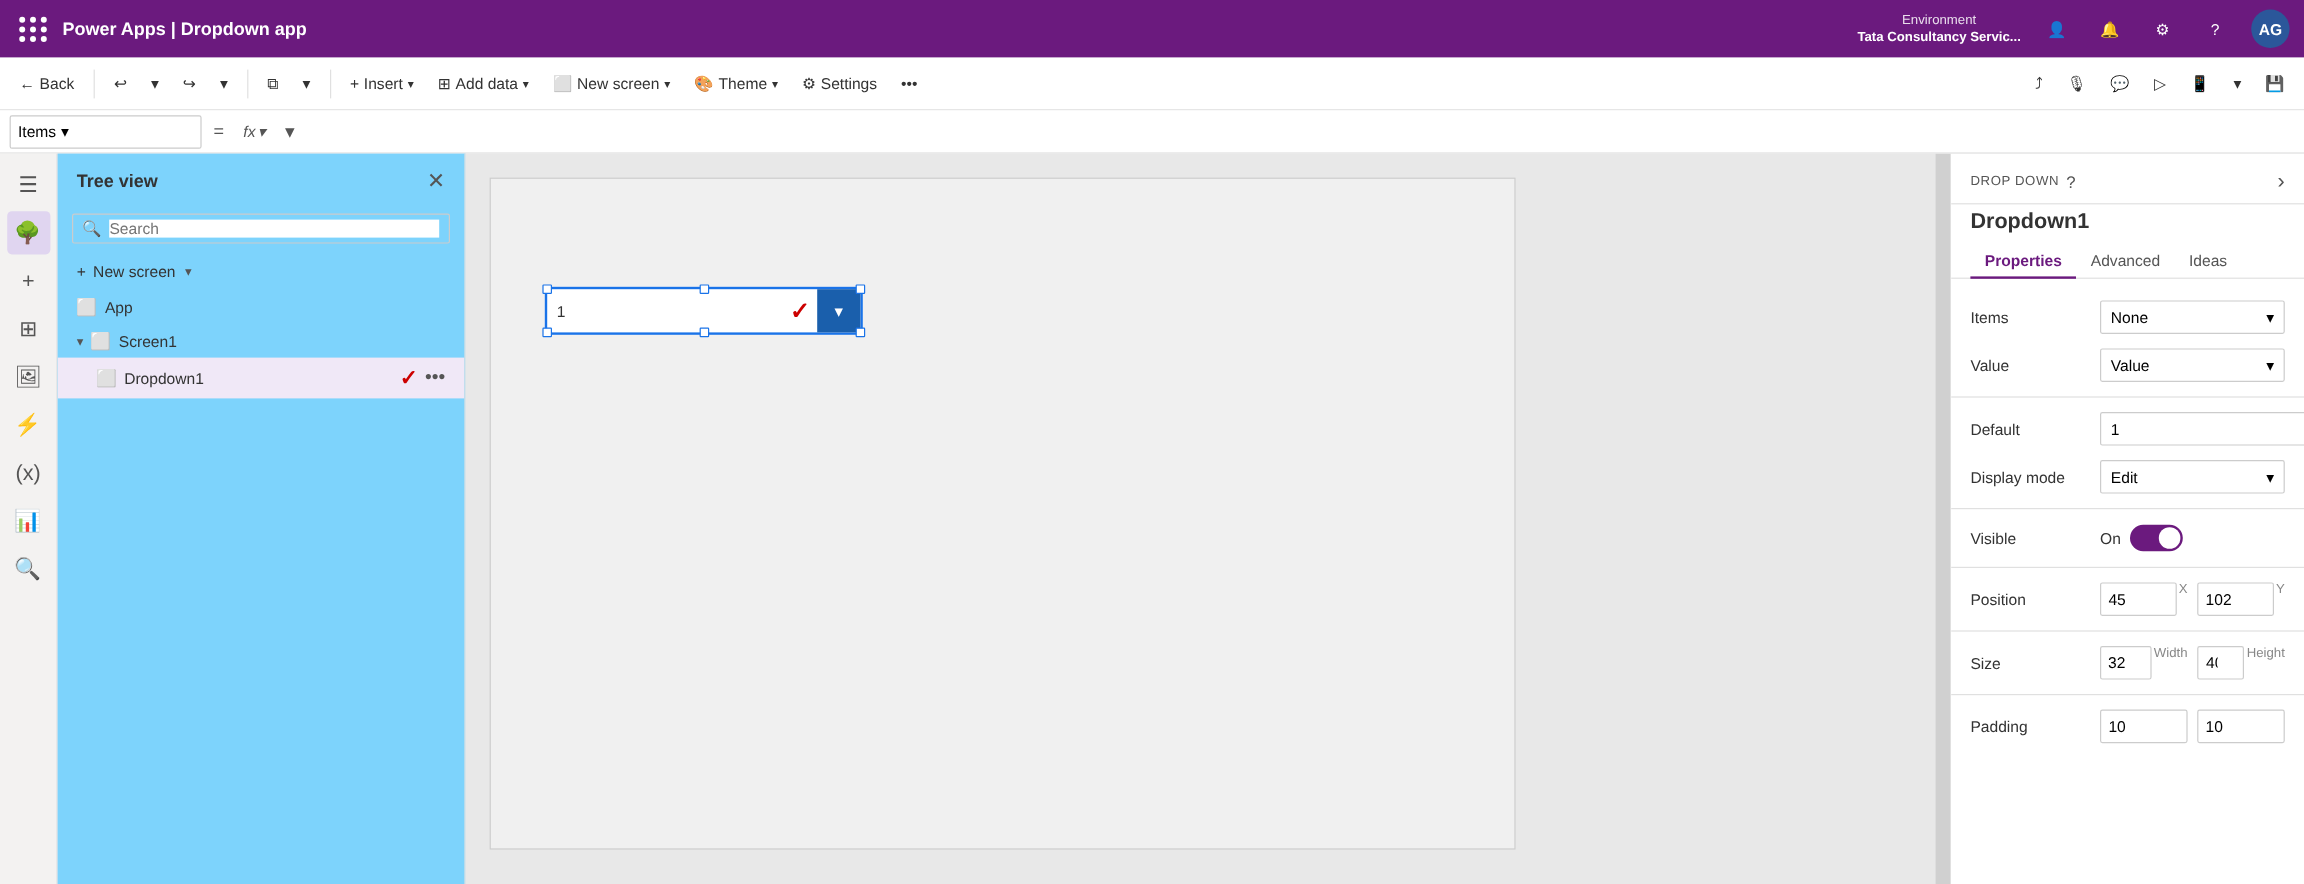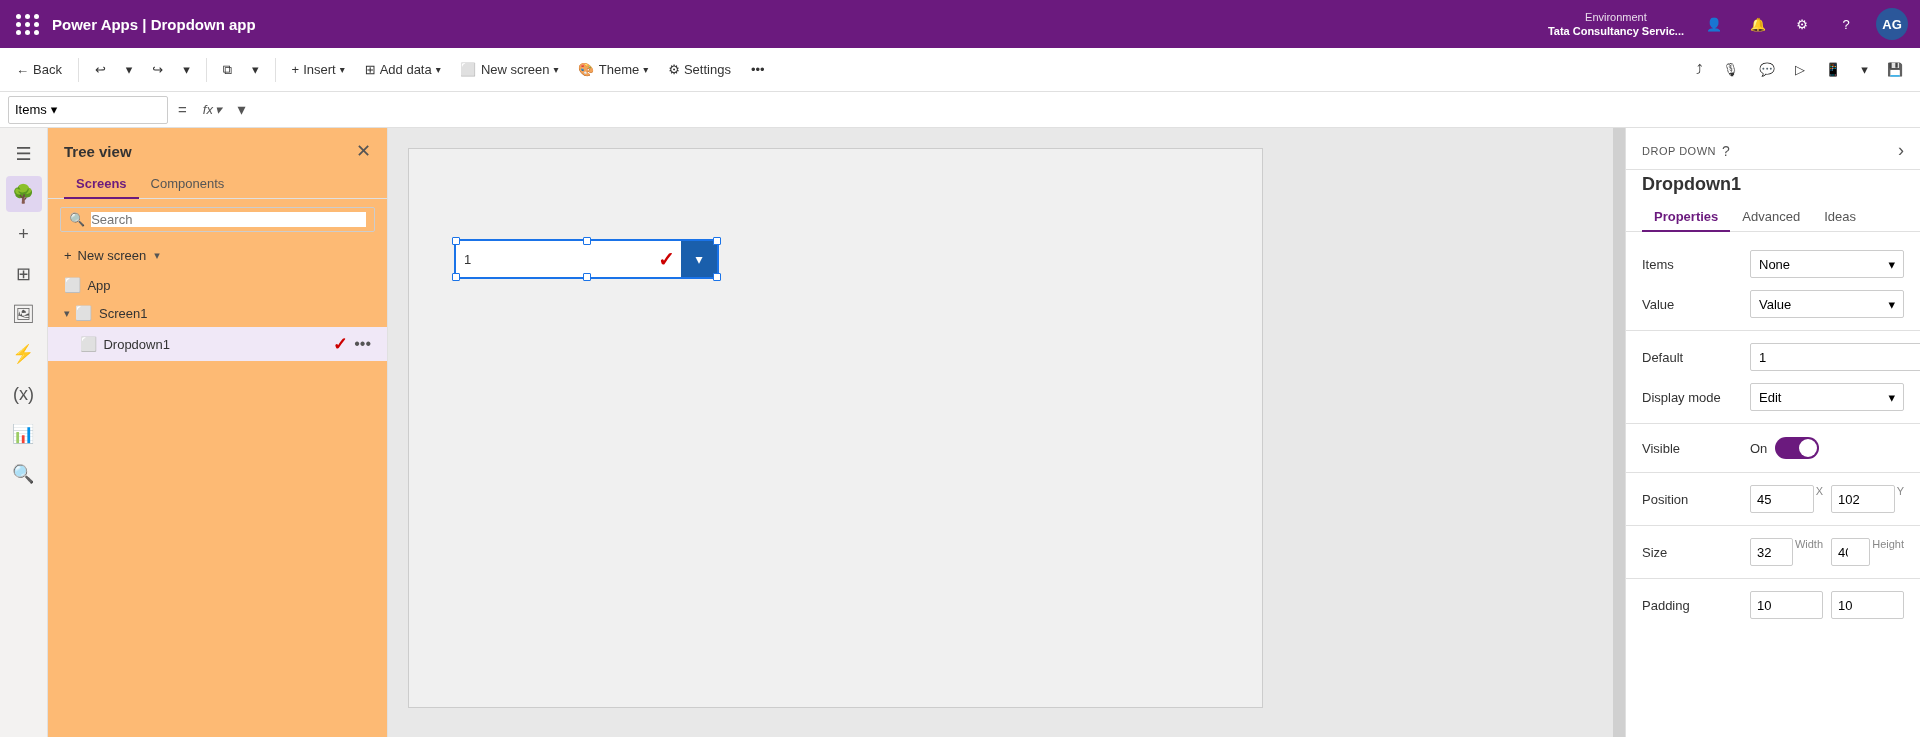--- a/index.html
+++ b/index.html
@@ -58,21 +58,21 @@
       display: flex; flex-direction: column; align-items: center; padding: 8px 0; gap: 4px;
     }
     .sidebar-icon-btn {
       width: 36px; height: 36px; display: flex; align-items: center; justify-content: center;
       border-radius: 4px; cursor: pointer; color: #555; font-size: 18px;
     }
     .sidebar-icon-btn.active { background: #e0d5f0; color: #6b1a7e; }
 
     
     .tree-panel {
-      width: 340px; background: #fdba74; border-right: 1px solid #e0e0e0;
+      width: 340px; background: #7dd3fc; border-right: 1px solid #e0e0e0;
       display: flex; flex-direction: column;
     }
     .tree-header {
       display: flex; align-items: center; justify-content: space-between;
       padding: 12px 16px 8px 16px;
     }
     .tree-title { font-size: 15px; font-weight: 600; color: #333; }
     .tree-close { cursor: pointer; color: #555; font-size: 18px; border: none; background: none; }
     .tree-tabs { display: flex; padding: 0 16px; border-bottom: 1px solid #e0e0e0; }
     .tree-tab {
@@ -296,24 +296,20 @@
     <div class="sidebar-icon-btn">(x)</div>
     <div class="sidebar-icon-btn">📊</div>
     <div class="sidebar-icon-btn">🔍</div>
   </div>
 
   <div class="tree-panel">
     <div class="tree-header">
       <span class="tree-title">Tree view</span>
       <button class="tree-close">✕</button>
     </div>
-    <div class="tree-tabs">
-      <div class="tree-tab active">Screens</div>
-      <div class="tree-tab">Components</div>
-    </div>
     <div class="tree-search">
       <span>🔍</span>
       <input type="text" placeholder="Search" style="">
     </div>
     <div class="tree-new-screen">
       <span>+</span>
       <span>New screen</span>
       <span style="font-size:11px; color:#555; margin-left:2px;">▾</span>
     </div>
     <div class="tree-items">

